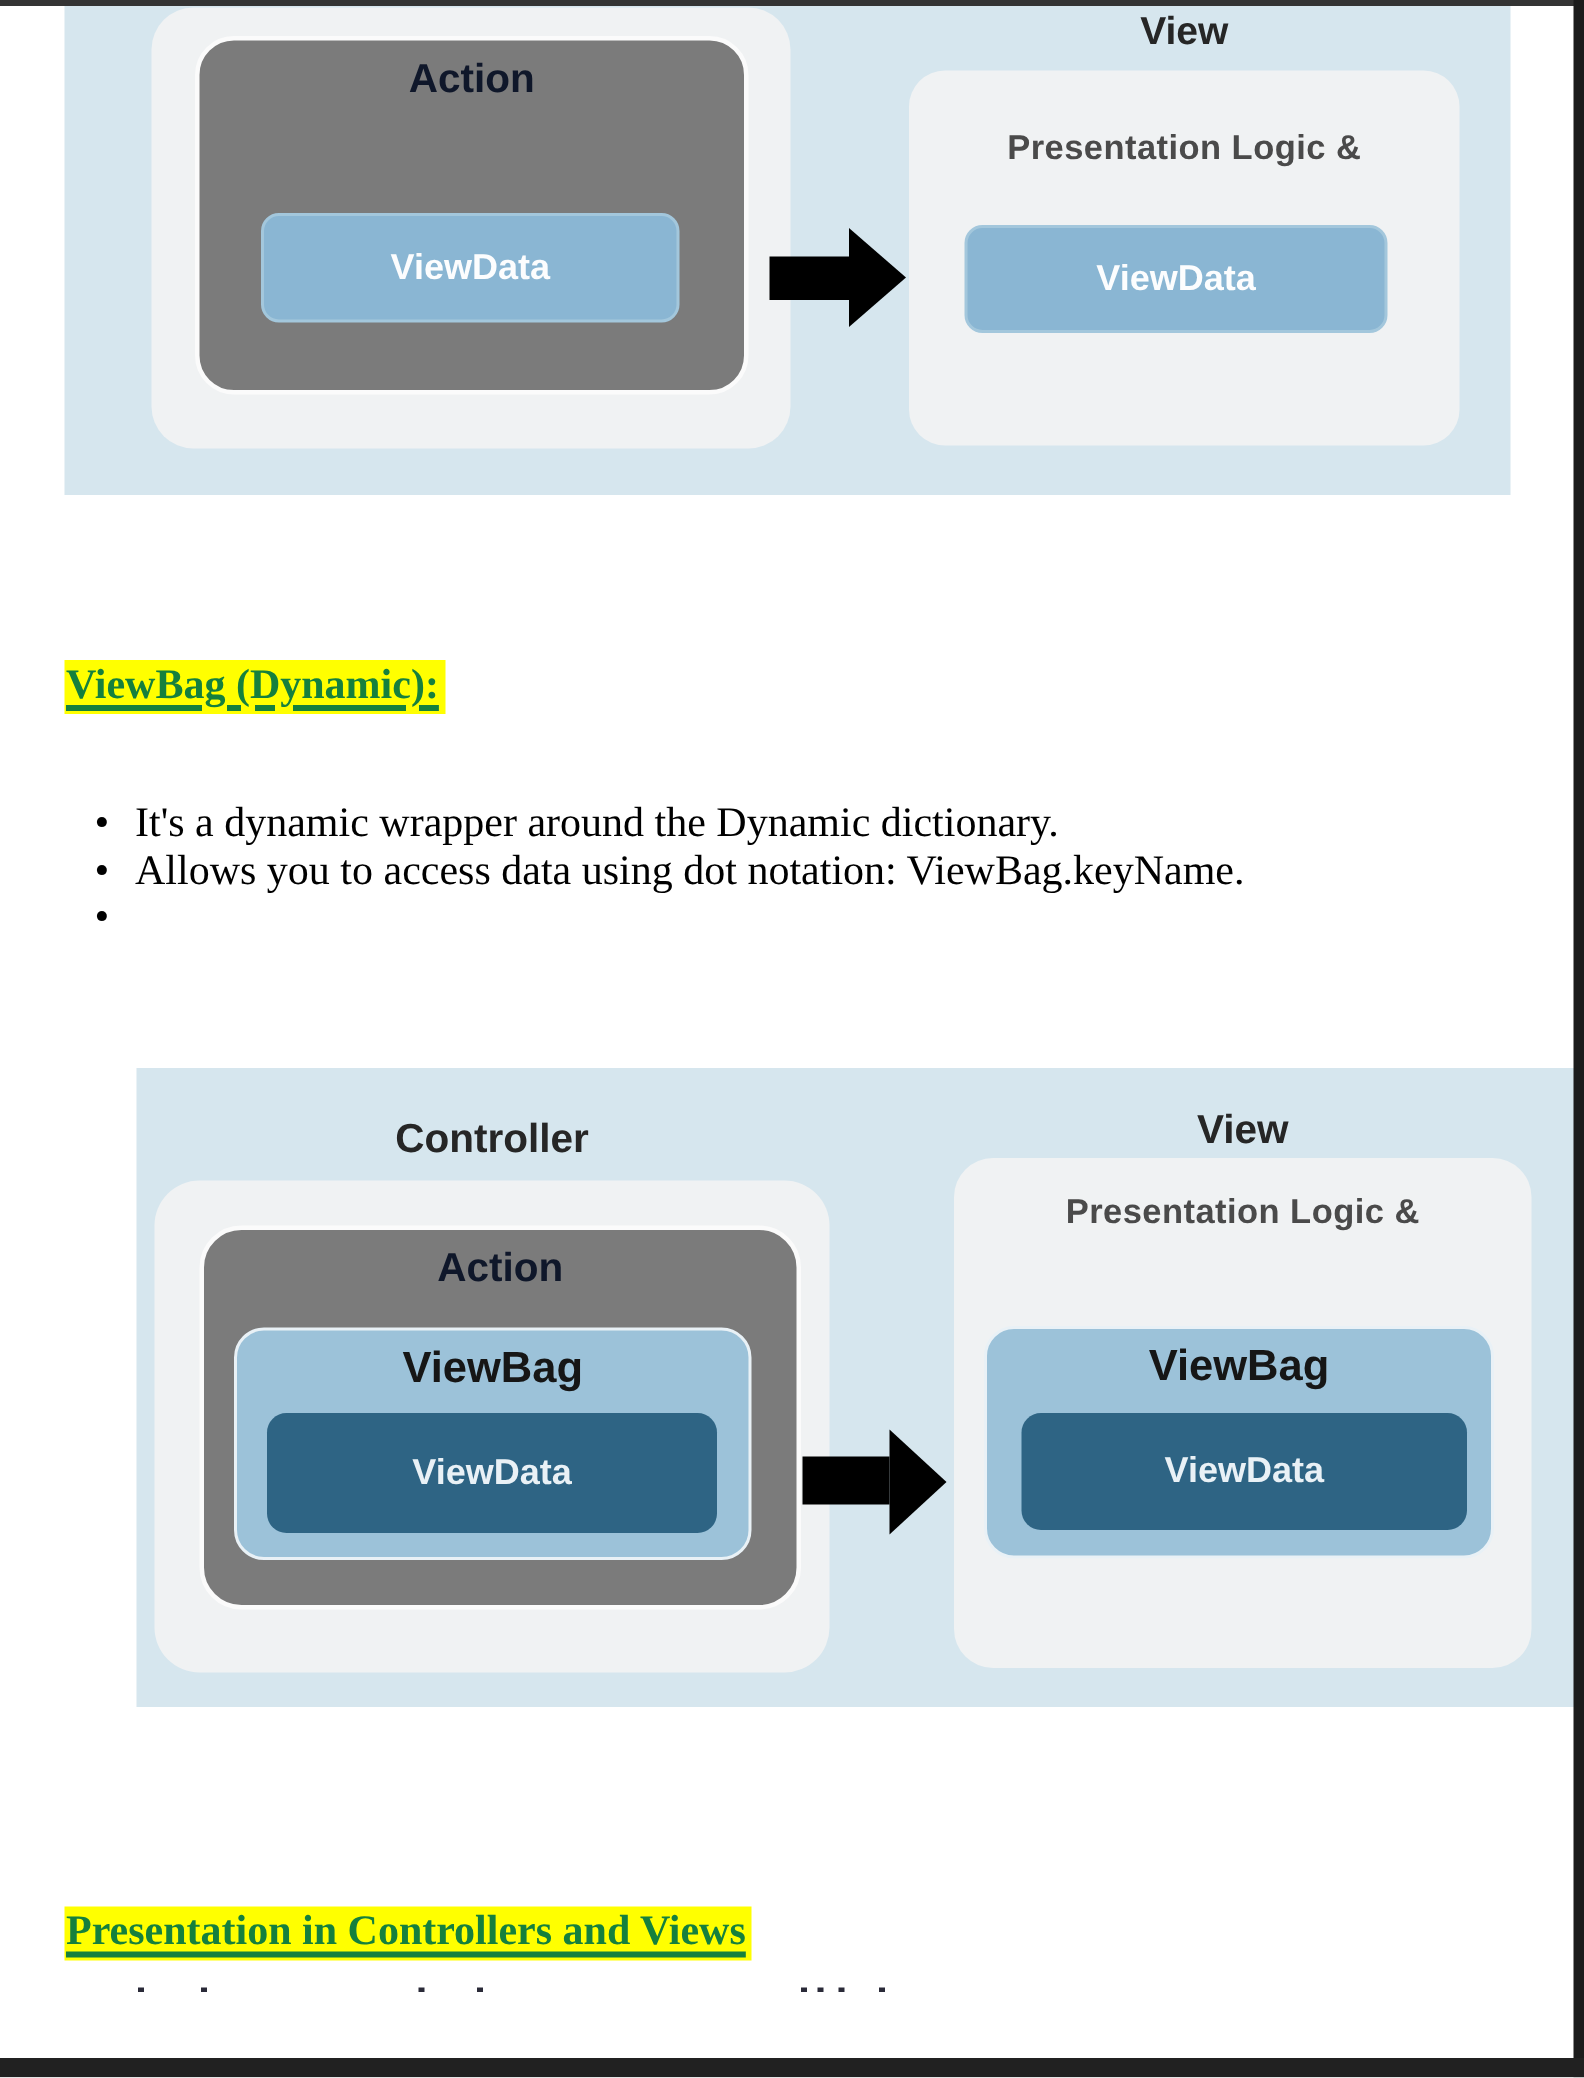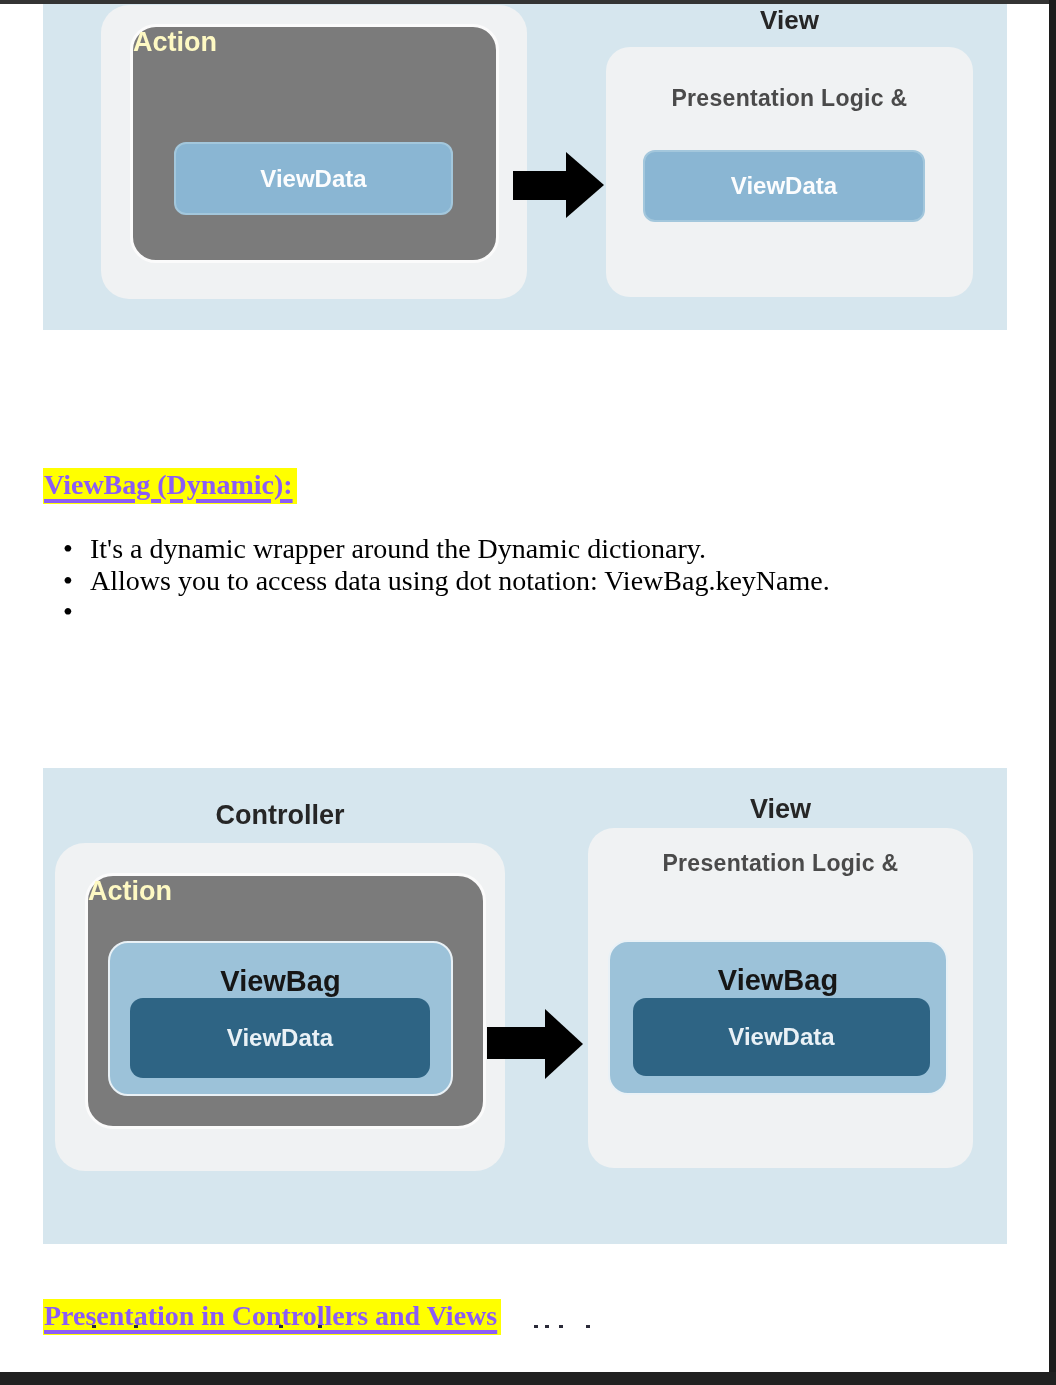--- a/index.html
+++ b/index.html
@@ -8,54 +8,54 @@
     overflow:hidden; font-family:"Liberation Serif", serif;
   }
   
   .bar-top    { position:absolute; left:0; top:0; width:1056px; height:4px;  background:#343434; }
   .bar-right  { position:absolute; left:1049px; top:0; width:7px; height:1385px; background:#1c1c1c; }
   .bar-bottom { position:absolute; left:0; top:1372px; width:1056px; height:13px; background:#212121; }
 
   
   .panel { position:absolute; left:43px; width:964px; background:#d6e6ee; }
   .panel1 { top:4px;  height:326px; }
-  .panel2 { top:768px; height:476px; }
+  .panel2 { top:712px; height:426px;margin-left:48px; }
 
   .dg { font-family:"Liberation Sans", sans-serif; }
 
   .outer-box { position:absolute; background:#f0f2f3; }
   .gray-box  { position:absolute; background:#7b7b7b; border:3px solid #fbfbfb; box-sizing:border-box; }
   .blue-box  { position:absolute; background:#8ab6d3; border:2px solid #a3c7dc; box-sizing:border-box;
                display:flex; align-items:center; justify-content:center; }
   .bag-box   { position:absolute; background:#9cc2d9; border:2px solid #e9f1f6; box-sizing:border-box; }
   .teal-box  { position:absolute; background:#2e6484; display:flex; align-items:center; justify-content:center; }
 
   .dg-title  { position:absolute; text-align:center; font-weight:bold; font-size:26px; color:#262626;
                font-family:"Liberation Sans", sans-serif; }
-  .action-lbl{ text-align:left; font-weight:bold; font-size:27px; color:#fef9c3; 
+  .action-lbl{ text-align:center; font-weight:bold; font-size:27px; color:#0f172a; padding-top:10px;
                font-family:"Liberation Sans", sans-serif; }
   .vd-lbl    { font-weight:bold; font-size:24px; color:#fcfdfe; font-family:"Liberation Sans", sans-serif; }
   .vd-lbl-dk { font-weight:bold; font-size:24px; color:#e9f1f6; font-family:"Liberation Sans", sans-serif; }
-  .bag-lbl   { text-align:center; font-weight:bold; font-size:29px; color:#161616; padding-top:22px;
+  .bag-lbl   { text-align:center; font-weight:bold; font-size:29px; color:#161616; padding-top:9px;
                font-family:"Liberation Sans", sans-serif; }
   .pres-lbl  { position:absolute; text-align:center; font-size:23px; font-weight:bold; color:#4a4a4a;
                letter-spacing:0.3px; font-family:"Liberation Sans", sans-serif; }
 
   .arrow-shaft { position:absolute; background:#000000; }
   .arrow-head  { position:absolute; width:0; height:0; }
   .head1 { border-top:33px solid transparent; border-bottom:33px solid transparent; border-left:38px solid #000; }
   .head2 { border-top:35px solid transparent; border-bottom:35px solid transparent; border-left:38px solid #000; }
 
   
   .heading { position:absolute; white-space:nowrap; }
   .hl {
-    display:inline-block; background:#ffff00; color:#8b5cf6;
+    display:inline-block; background:#ffff00; color:#15803d;
     font-weight:bold; font-size:28px; line-height:29px;
     padding:2px 4px 5px 1px;
-    text-decoration:underline; text-decoration-thickness:3.5px; text-underline-offset:5px;margin-top:28px;
+    text-decoration:underline; text-decoration-thickness:3.5px; text-underline-offset:5px;
     -webkit-text-decoration-line:underline;
   }
   .bullets { position:absolute; left:63px; top:533px; width:920px; font-size:28px; line-height:31.5px; color:#000; }
   .bullet-row { display:flex; }
   .bullet-marker { width:27px; flex:0 0 27px; }
 
   .speck { position:absolute; width:4px; height:3px; background:#2a2a38; }
 </style>
 </head>
 <body>

